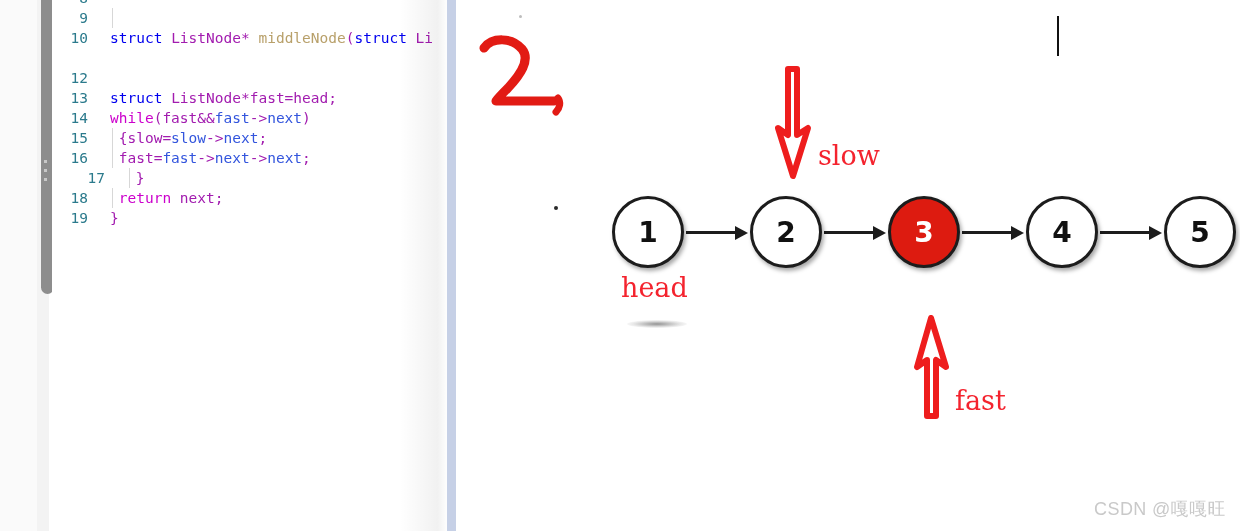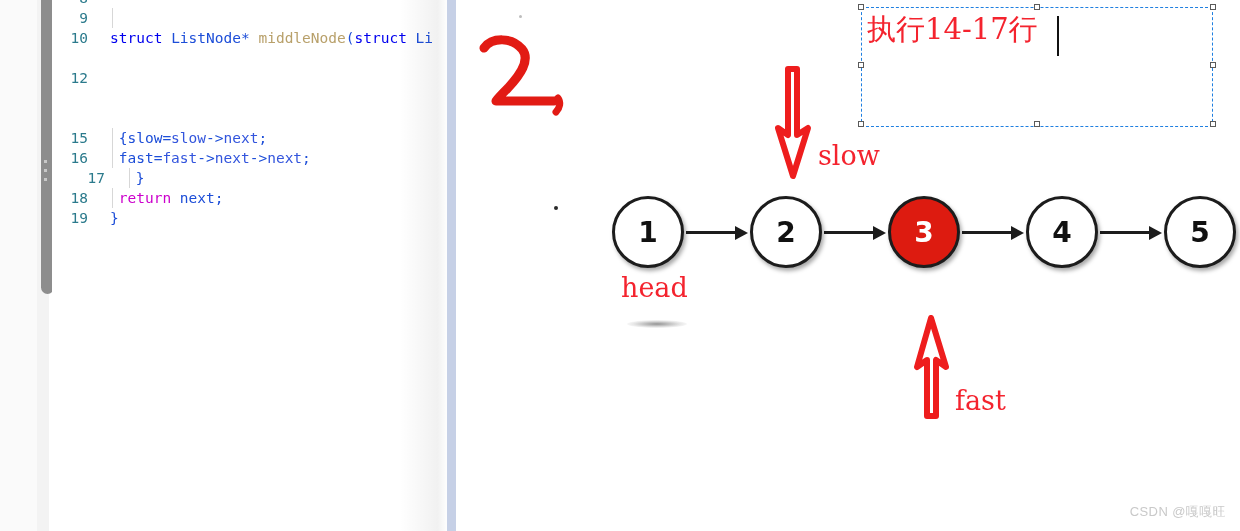--- a/index.html
+++ b/index.html
@@ -105,21 +105,21 @@
   .guide {
     position: absolute;
     top: 0;
     width: 1px; height: 20px;
     background: #d7d7d7;
   }
   .kw     { color: #0000ee; text-align: right; }          
   .kwm    { color: #cc00cc; }          
   .fn     { color: #b8a06a; }          
   .var    { color: #3355dd; }          
-  .plain  { color: #1d4ed8; }
+  .plain  { color: #a21caf; }
 
   
   #editor-fade {
     position: absolute;
     left: 400px; top: 0;
     width: 48px; height: 531px;
     background: linear-gradient(to right, rgba(255,255,255,0) 0%, rgba(0,0,0,0.055) 78%, rgba(255,255,255,0) 100%);
     pointer-events: none;
   }
   
@@ -241,21 +241,21 @@
     width: 60px; height: 8px;
     border-radius: 50%;
     background: radial-gradient(ellipse at center, rgba(60,60,60,0.55) 0%, rgba(160,160,160,0.25) 55%, rgba(255,255,255,0) 78%);
   }
 
   
   #watermark {
     position: absolute;
     right: 14px; bottom: 10px;
     font-family: "Liberation Sans", sans-serif;
-    font-size: 13px;
+    font-size: 18px;
     color: #c9c9c9;
     letter-spacing: 0.4px;
   }
 </style>
 </head>
 <body>
 
 <div id="stage">
 
   <div id="editor-panel">
@@ -271,50 +271,41 @@
       <i></i>
         <i></i>
         <i></i>
     </div>
 
     <div id="code-area">
         <div class="code-line" style="position: absolute; left: 0px; top: -12px; width: 396px;"><span class="ln">8</span><span class="code-text"></span></div>
         <div class="code-line" style="position: absolute; left: 0px; top: 8px; width: 396px;"><span class="ln">9</span><span class="guide" style="left: 60px;"></span><span class="code-text"></span></div>
         <div class="code-line" style="position: absolute; left: 0px; top: 28px; width: 396px;"><span class="ln">10</span><span class="code-text"><span class="kw">struct</span><span class="plain"> </span><span class="plain">ListNode*</span><span class="plain"> </span><span class="fn">middleNode</span><span class="plain">(</span><span class="kw">struct</span><span class="plain"> Li</span></span></div>
         <div class="code-line" style="position: absolute; left: 0px; top: 68px; width: 396px;"><span class="ln">12</span></div>
+        <div class="code-line" style="position: absolute; left: 0px; top: 88px; width: 396px;"><span class="ln">13</span><span class="code-text"><span class="kw">struct</span><span class="plain"> </span><span class="plain">ListNode*fast=head;</span></span></div>
+        <div class="code-line" style="position: absolute; left: 0px; top: 108px; width: 396px;"><span class="ln">14</span><span class="code-text"><span class="kwm">while</span><span class="plain">(fast&amp;&amp;</span><span class="var">fast</span><span class="plain">-&gt;</span><span class="var">next</span><span class="plain">)</span></span></div>
         <div class="code-line" style="position: absolute; left: 0px; top: 128px; width: 396px;"><span class="ln">15</span><span class="guide" style="left: 60px;"></span><span class="code-text"><span class="plain"> {slow=</span><span class="var">slow</span><span class="plain">-&gt;</span><span class="var">next</span><span class="plain">;</span></span></div>
         <div class="code-line" style="position: absolute; left: 0px; top: 148px; width: 396px;"><span class="ln">16</span><span class="guide" style="left: 60px;"></span><span class="code-text"><span class="plain"> fast=</span><span class="var">fast</span><span class="plain">-&gt;</span><span class="var">next</span><span class="plain">-&gt;</span><span class="var">next</span><span class="plain">;</span></span></div>
         <div class="code-line" style="position: absolute; left: 17px; top: 168px; width: 396px;"><span class="ln">17</span><span class="guide" style="left: 60px;"></span><span class="code-text"><span class="plain"> }</span></span></div>
         <div class="code-line" style="position: absolute; left: 0px; top: 188px; width: 396px;"><span class="ln">18</span><span class="guide" style="left: 60px;"></span><span class="code-text"><span class="plain"> </span><span class="kwm">return</span><span class="plain"> next;</span></span></div>
         <div class="code-line" style="position: absolute; left: 0px; top: 208px; width: 396px;"><span class="ln">19</span><span class="code-text"><span class="plain">}</span></span></div>
       </div>
 
     <div id="editor-fade"></div>
     <div id="inner-scrollbar"></div>
   </div>
 
   <div id="canvas-panel"></div>
 
   <svg id="mark-two" viewBox="0 0 92 100">
     <path d="M 6 30 C 14 19, 34 19, 44 31 C 53 42, 42 57, 30 70 C 24 76, 20 80, 18 83 L 76 83" fill="none" stroke="#e21b14" stroke-width="9" stroke-linecap="round" stroke-linejoin="round"></path>
     <path d="M 80 80 C 83 84, 82 90, 78 94" fill="none" stroke="#e21b14" stroke-width="7" stroke-linecap="round"></path>
   </svg>
   <div id="stray-dot-2"></div>
 
-  <div id="annotation-box">
-    <div id="annotation-text">执行14-17行</div>
-    <div class="handle" style="left:-4px;  top:-4px;"></div>
-    <div class="handle" style="left:172px; top:-4px;"></div>
-    <div class="handle" style="left:348px; top:-4px;"></div>
-    <div class="handle" style="left:-4px;  top:54px;"></div>
-    <div class="handle" style="left:348px; top:54px;"></div>
-    <div class="handle" style="left:-4px;  top:113px;"></div>
-    <div class="handle" style="left:172px; top:113px;"></div>
-    <div class="handle" style="left:348px; top:113px;"></div>
-  </div>
   <div id="annotation-caret"></div>
 
   <svg style="position:absolute;left:770px;top:65px;width:46px;height:115px;" viewBox="0 0 46 115">
     <path d="M 18 4 L 27 4 L 27 70 L 38 63 L 23 111 L 8 63 L 18 70 Z" fill="none" stroke="#ee1d1d" stroke-width="6" stroke-linejoin="round"></path>
   </svg>
   <div class="redlabel" style="left:818px; top:140px;">slow</div>
 
   <svg style="position:absolute;left:910px;top:315px;width:44px;height:105px;" viewBox="0 0 44 105">
     <path d="M 21 3 L 36 52 L 26 45 L 26 101 L 17 101 L 17 45 L 7 52 Z" fill="none" stroke="#ee1d1d" stroke-width="6" stroke-linejoin="round"></path>
   </svg>

